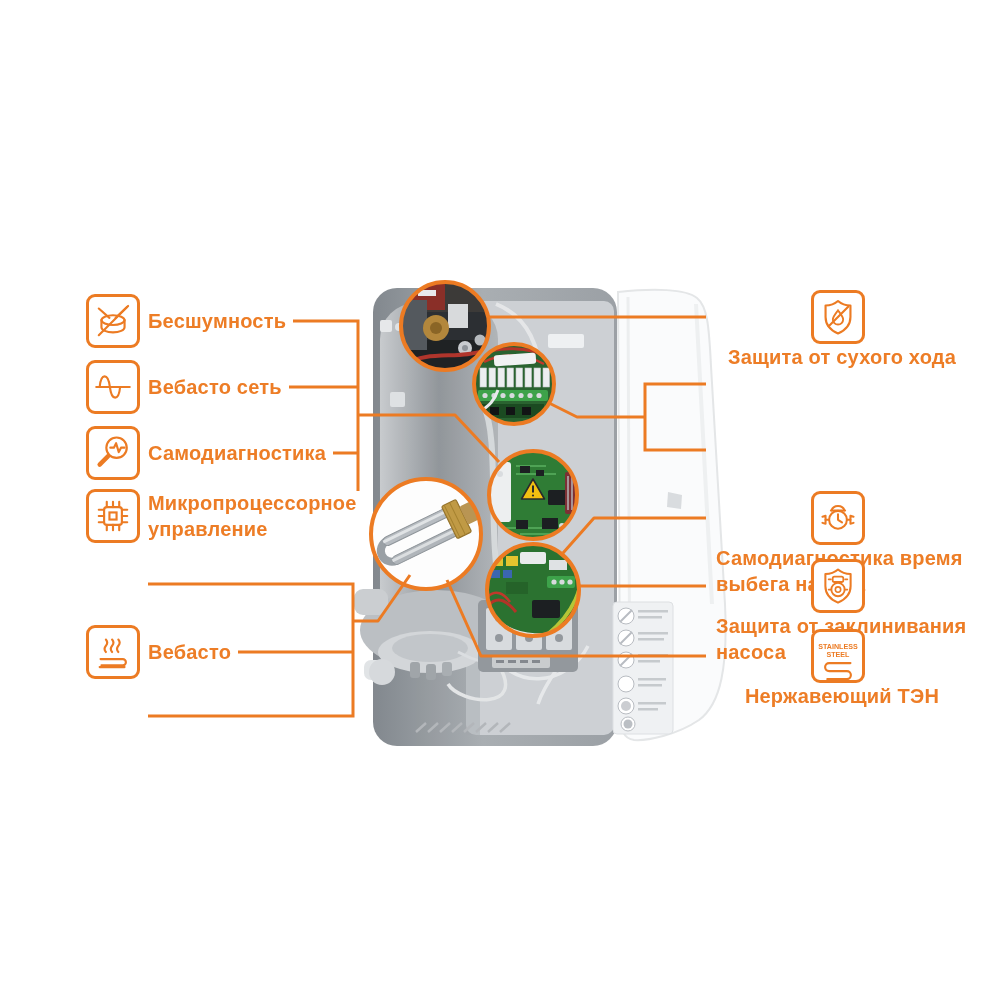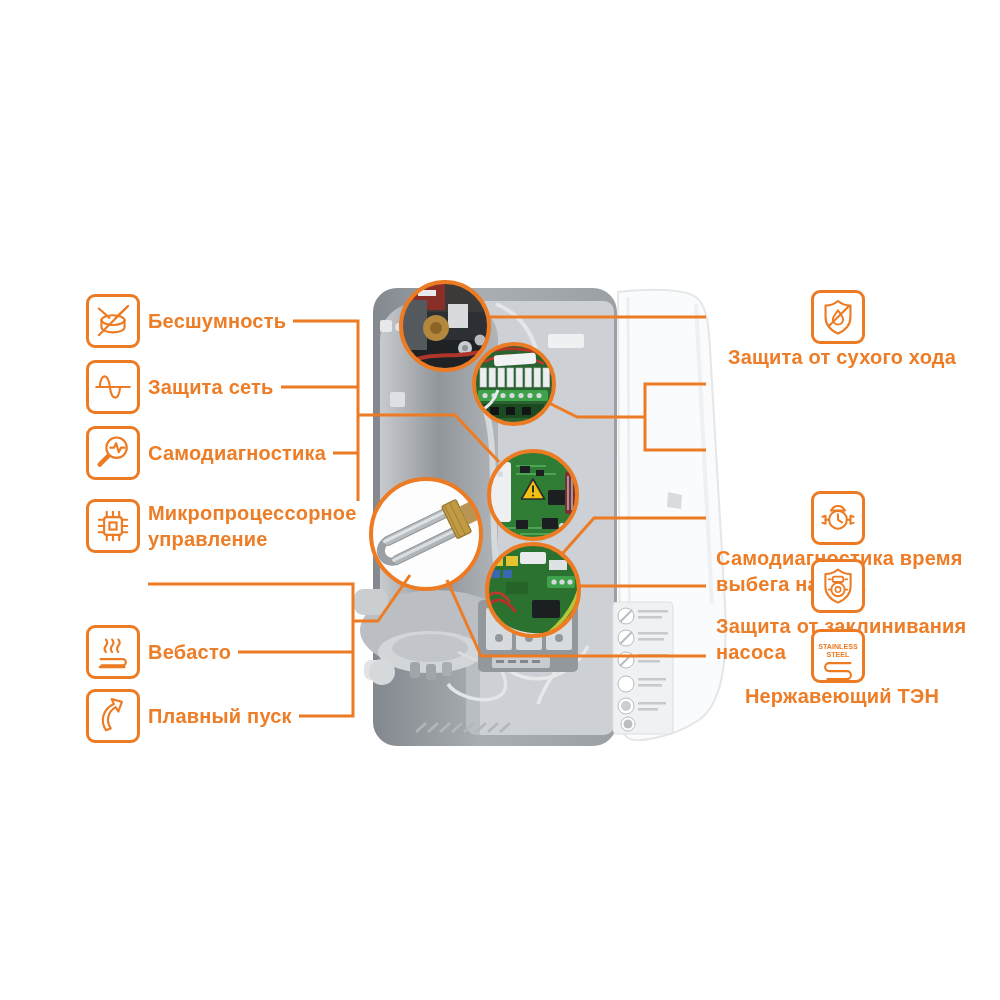--- a/index.html
+++ b/index.html
@@ -327,35 +327,35 @@
     <div class="label"><span class="txt">Бесшумность</span></div>
   </div>
 
   <div class="feat left" style="top:356px">
     <div class="icon-box">
       <svg viewBox="0 0 54 54" fill="none" stroke="currentColor" stroke-width="2.4" stroke-linecap="round">
         <path d="M8 27 H46" stroke-width="2"></path>
         <path d="M12 27 C13.5 11, 21.5 11, 23.5 27 C25.5 43, 33.5 43, 35 27"></path>
       </svg>
     </div>
-    <div class="label"><span class="txt">Защита сеть</span></div>
+    <div class="label"><span class="txt">Вебасто сеть</span></div>
   </div>
 
   <div class="feat left" style="top:422px">
     <div class="icon-box">
       <svg viewBox="0 0 54 54" fill="none" stroke="currentColor" stroke-width="2.4" stroke-linecap="round" stroke-linejoin="round">
         <circle cx="31" cy="21" r="11.5"></circle>
         <path d="M24 21 h4 l2.5 -5 3 10 2.5 -5 h4"></path>
         <path d="M21.5 30.5 L12 40" stroke-width="5"></path>
       </svg>
     </div>
     <div class="label"><span class="txt">Самодиагностика</span></div>
   </div>
 
-  <div class="feat left" style="top:495px">
+  <div class="feat left" style="top:485px">
     <div class="icon-box">
       <svg viewBox="0 0 54 54" fill="none" stroke="currentColor" stroke-width="2.4" stroke-linecap="round">
         <rect x="17" y="17" width="20" height="20" rx="3"></rect>
         <rect x="23" y="23" width="8" height="8"></rect>
         <path d="M20 17 V11 M27 17 V11 M34 17 V11 M20 37 V43 M27 37 V43 M34 37 V43 M17 20 H11 M17 27 H11 M17 34 H11 M37 20 H43 M37 27 H43 M37 34 H43"></path>
       </svg>
     </div>
     <div class="label"><span class="txt">Микропроцессорное управление</span></div>
   </div>
 
@@ -366,28 +366,20 @@
         <path d="M19 27 q-3 -3.5 0 -7 q3 -3.5 0 -7"></path>
         <path d="M26 27 q-3 -3.5 0 -7 q3 -3.5 0 -7"></path>
         <path d="M33 27 q-3 -3.5 0 -7 q3 -3.5 0 -7"></path>
         <path d="M13 35 h25 a3.5 3.5 0 0 1 0 7 h-24"></path>
         <path d="M12 44 h28"></path>
       </svg>
     </div>
     <div class="label"><span class="txt">Вебасто</span></div>
   </div>
 
-  <div class="feat left" style="top:685px">
-    <div class="icon-box">
-      <svg viewBox="0 0 54 54" fill="none" stroke="currentColor" stroke-width="2.4" stroke-linejoin="round">
-        <path d="M19 43 C12 32 16 19 28 13.5 L25.5 8 L37 11 L33 22 L30 17 C21.5 22 18.5 32 24.5 41 Z"></path>
-      </svg>
-    </div>
-    <div class="label"><span class="txt">Плавный пуск</span></div>
-  </div>
 
   <div class="feat right" style="top:286px">
     <div class="icon-box">
       <svg viewBox="0 0 54 54" fill="none" stroke="currentColor" stroke-width="2.4" stroke-linecap="round" stroke-linejoin="round">
         <path d="M27 9 c4 3.5 9 5 14 5 v13 c0 10 -7 15.5 -14 18.5 C20 42.5 13 37 13 27 V14 c5 0 10 -1.5 14 -5 Z"></path>
         <path d="M27 19.5 c3.4 4.4 5.8 7.3 5.8 10.2 a5.8 5.8 0 0 1 -11.6 0 c0 -2.9 2.4 -5.8 5.8 -10.2" stroke-width="2.1"></path>
         <path d="M16.5 37.5 L38.5 15.5"></path>
       </svg>
     </div>
     <div class="label"><span class="txt">Защита от сухого хода</span></div>

